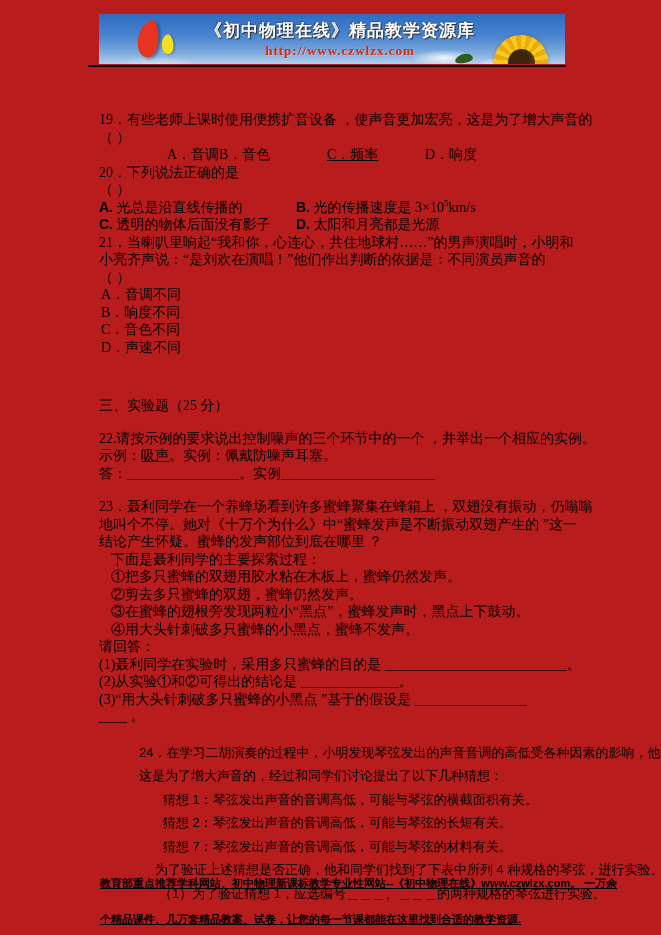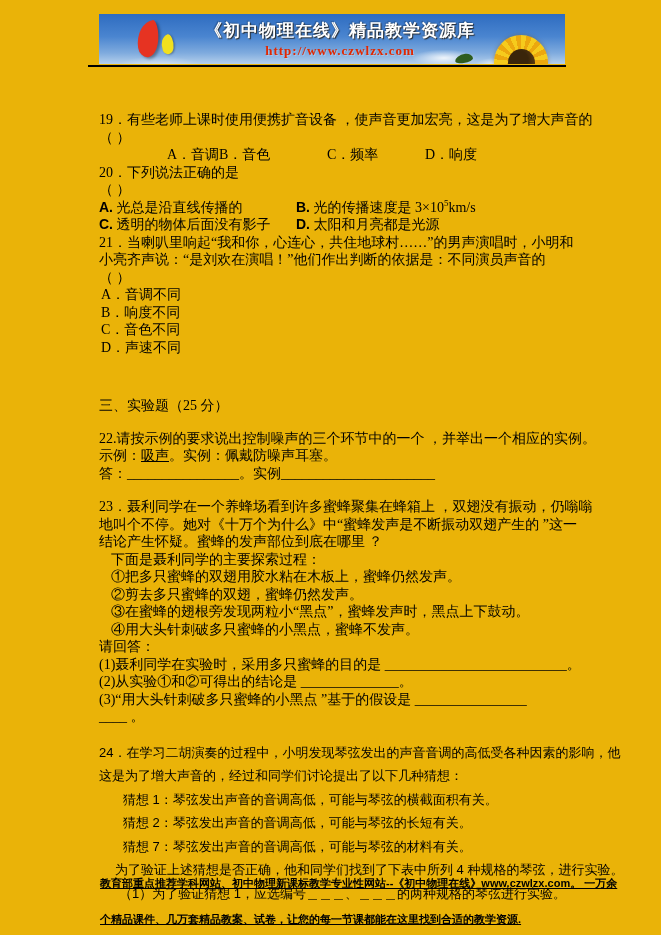--- a/index.html
+++ b/index.html
@@ -1,16 +1,16 @@
 <!DOCTYPE html>
 <html><head>
 <meta charset="utf-8">
 <style>
   html,body { margin:0; padding:0; background:#fff; }
-  .page { position:relative; width:661px; height:935px; background:#eab308; overflow:hidden;
+  .page { position:relative; width:661px; height:935px; background:#b91c1c; overflow:hidden;
           font-family:"Liberation Serif", serif; color:#000; }
 
   
   .banner { position:absolute; left:99px; top:14px; width:466px; height:50px; overflow:hidden;
     background-image:
       radial-gradient(ellipse 46px 12px at 345px 44px, rgba(255,255,255,.85), rgba(255,255,255,0) 70%),
       radial-gradient(ellipse 30px 9px at 398px 50px, rgba(255,255,255,.7), rgba(255,255,255,0) 70%),
       radial-gradient(ellipse 60px 14px at 60px 52px, rgba(255,255,255,.45), rgba(255,255,255,0) 70%),
       linear-gradient(180deg,#2e6cc0 0%,#4a85d0 45%,#7fabde 78%,#b5d0ec 100%);
   }
@@ -32,31 +32,31 @@
     background:radial-gradient(circle at 40% 40%, #3a250a 0 40%, #5c3c12 75%, #6b4a16); }
   .leaf { position:absolute; left:356px; top:40px; width:18px; height:9px; background:#2e5c1e;
     border-radius:60% 40% 55% 45%/70% 60% 40% 30%; transform:rotate(-8deg); }
   .banner-rule { position:absolute; left:88px; top:65px; width:478px; height:2px; background:#000; }
 
   
   .content { position:absolute; left:99px; top:111px; width:467px; font-size:14px; line-height:17.5px; }
   .ln { margin:0; white-space:nowrap; }
   .optrow { display:flex; margin:0; white-space:nowrap; }
   .q19opts { padding-left:14px; }
-  .q19opts .o1 { width:106px;text-align:right; } .q19opts .o2 { width:108px; } .q19opts .o3 { width:98px; }
+  .q19opts .o1 { width:106px;text-align:right; } .q19opts .o2 { width:108px; } .q19opts .o3 { width:98px;text-decoration:underline; }
   .q21opts { padding-left:2px;flex-direction:column; }
   .q21opts .o1 { width:99px; } .q21opts .o2 { width:102px; } .q21opts .o3 { width:98px; }
   .twocol .c1 { display:inline-block; width:197px; }
   .optlabel { font-weight:bold; font-family:"Liberation Sans", sans-serif; }
   sup.spd { font-size:9px; vertical-align:super; line-height:0; }
   .ul { text-decoration:underline;text-align:center; }
   .gap-sec { margin-top:41px; }   
   .gap-q22 { margin-top:15px; }
   .gap-q23 { margin-top:16px;text-align:center; }
-  .gap-q24 { margin-top:15px; }
+  .gap-q24 { margin-top:15px;margin-left:40px; }
   .ind12 { padding-left:12px; }
   .ind16 { padding-left:16px; }
   .ind20 { padding-left:20px; }
   .ind24 { padding-left:24px; }
   .q24 { font-size:13px; line-height:23.5px; font-family:"Liberation Sans", sans-serif; }
 
   
   .footer { position:absolute; left:82px; top:857px; width:494px; font-size:11px; line-height:17.5px;
     font-weight:bold; font-family:"Liberation Sans", sans-serif; }
   .footer p { margin:18px; white-space:nowrap;text-decoration:underline; }

